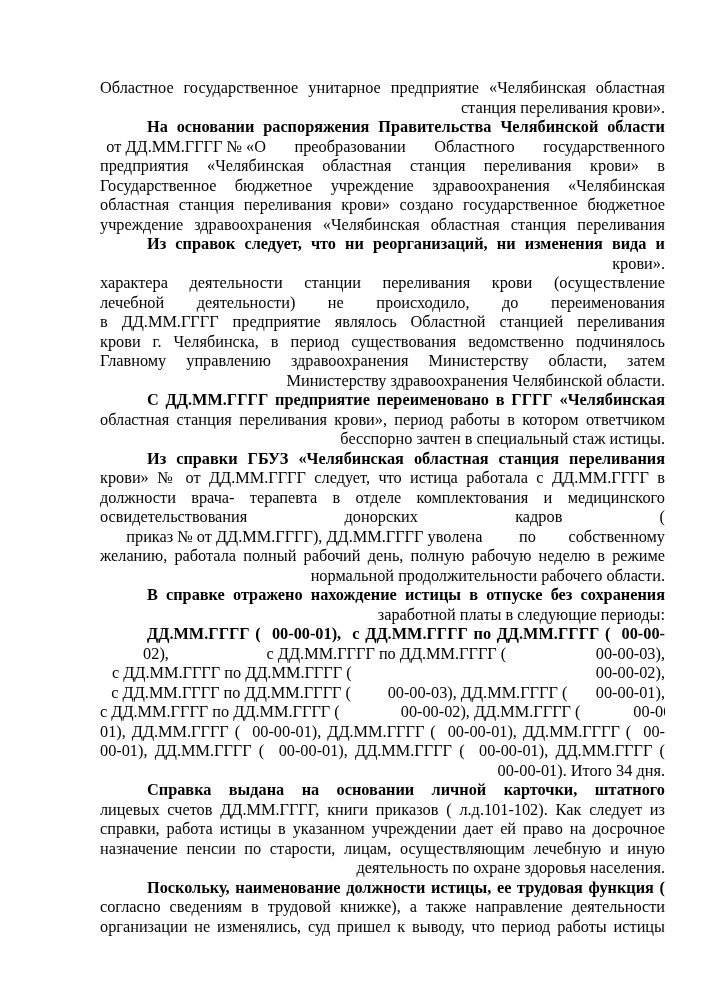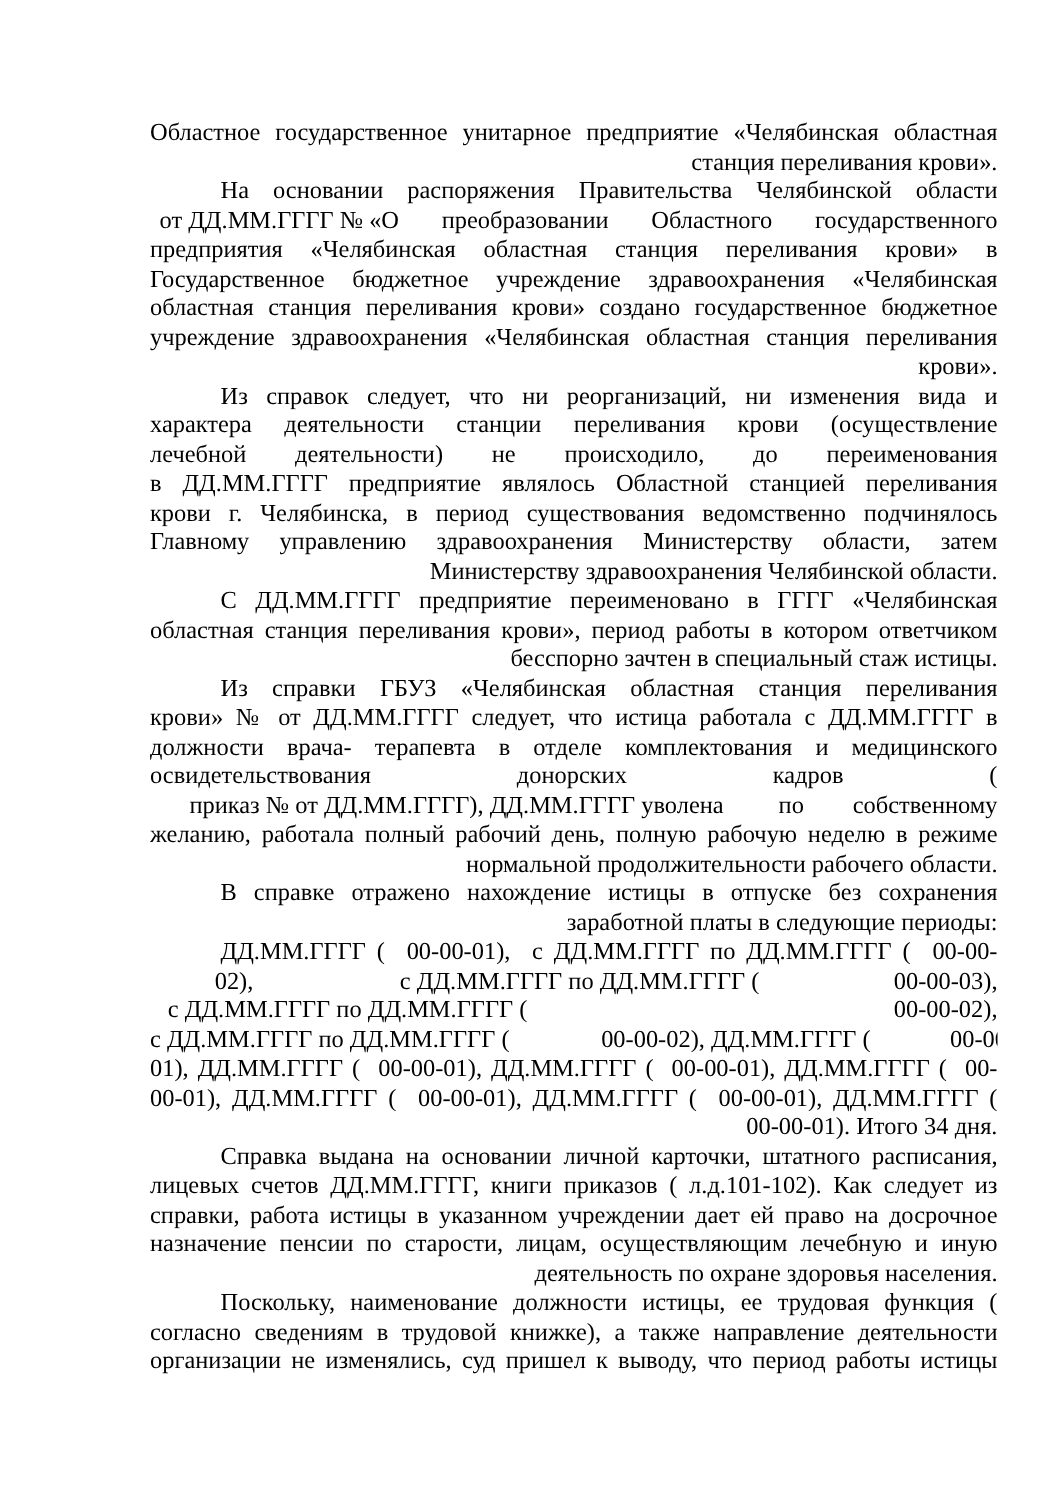--- a/index.html
+++ b/index.html
@@ -32,37 +32,38 @@
     white-space: pre;
     text-align: right;
   }
   .line.just {
     white-space: normal;
     text-align: justify;
     text-align-last: justify;
   }
   .line.ind {
     text-indent: 47px;
+    font-weight: bold;
   }
 </style>
 </head>
 <body>
 
 <div class="page">
   <div class="doc" id="doc">
       <div class="line just">Областное государственное унитарное предприятие «Челябинская областная</div>
       <div class="line left">станция переливания крови».</div>
       <div class="line just ind">На основании распоряжения Правительства Челябинской области</div>
       <div class="line left">от ДД.ММ.ГГГГ № «О       преобразовании       Областного       государственного</div>
       <div class="line just">предприятия «Челябинская областная станция переливания крови» в</div>
       <div class="line just">Государственное бюджетное учреждение здравоохранения «Челябинская</div>
       <div class="line just">областная станция переливания крови» создано государственное бюджетное</div>
       <div class="line just">учреждение здравоохранения «Челябинская областная станция переливания</div>
+      <div class="line just ind">Из справок следует, что ни реорганизаций, ни изменения вида и</div>
       <div class="line left">крови».</div>
-      <div class="line just ind">Из справок следует, что ни реорганизаций, ни изменения вида и</div>
       <div class="line just">характера деятельности станции переливания крови (осуществление</div>
       <div class="line just">лечебной деятельности) не происходило, до переименования</div>
       <div class="line just">в ДД.ММ.ГГГГ предприятие являлось Областной станцией переливания</div>
       <div class="line just">крови г. Челябинска, в период существования ведомственно подчинялось</div>
       <div class="line just">Главному управлению здравоохранения Министерству области, затем</div>
       <div class="line left">Министерству здравоохранения Челябинской области.</div>
       <div class="line just ind">С ДД.ММ.ГГГГ предприятие переименовано в ГГГГ «Челябинская</div>
       <div class="line just">областная станция переливания крови», период работы в котором ответчиком</div>
       <div class="line left">бесспорно зачтен в специальный стаж истицы.</div>
       <div class="line just ind">Из справки ГБУЗ «Челябинская областная станция переливания</div>
@@ -70,20 +71,21 @@
       <div class="line just">должности врача- терапевта в отделе комплектования и медицинского</div>
       <div class="line just">освидетельствования донорских кадров (</div>
       <div class="line left">приказ № от ДД.ММ.ГГГГ), ДД.ММ.ГГГГ уволена         по        собственному</div>
       <div class="line just">желанию, работала полный рабочий день, полную рабочую неделю в режиме</div>
       <div class="line left">нормальной продолжительности рабочего области.</div>
       <div class="line just ind">В справке отражено нахождение истицы в отпуске без сохранения</div>
       <div class="line left">заработной платы в следующие периоды:</div>
       <div class="line just ind">ДД.ММ.ГГГГ (&nbsp;&nbsp;00-00-01),&nbsp;&nbsp;с ДД.ММ.ГГГГ по ДД.ММ.ГГГГ (&nbsp;&nbsp;00-00-</div>
       <div class="line left">02),                        с ДД.ММ.ГГГГ по ДД.ММ.ГГГГ (                      00-00-03),</div>
       <div class="line left">с ДД.ММ.ГГГГ по ДД.ММ.ГГГГ (                                                            00-00-02),</div>
+      <div class="line left">с ДД.ММ.ГГГГ по ДД.ММ.ГГГГ (         00-00-03), ДД.ММ.ГГГГ (       00-00-01),</div>
       <div class="line left">с ДД.ММ.ГГГГ по ДД.ММ.ГГГГ (               00-00-02), ДД.ММ.ГГГГ (             00-00-</div>
       <div class="line just">01), ДД.ММ.ГГГГ (&nbsp;&nbsp;00-00-01), ДД.ММ.ГГГГ (&nbsp;&nbsp;00-00-01), ДД.ММ.ГГГГ (&nbsp;&nbsp;00-</div>
       <div class="line just">00-01), ДД.ММ.ГГГГ (&nbsp;&nbsp;00-00-01), ДД.ММ.ГГГГ (&nbsp;&nbsp;00-00-01), ДД.ММ.ГГГГ (</div>
       <div class="line left">00-00-01). Итого 34 дня.</div>
       <div class="line just ind">Справка выдана на основании личной карточки, штатного расписания,</div>
       <div class="line just">лицевых счетов ДД.ММ.ГГГГ, книги приказов ( л.д.101-102). Как следует из</div>
       <div class="line just">справки, работа истицы в указанном учреждении дает ей право на досрочное</div>
       <div class="line just">назначение пенсии по старости, лицам, осуществляющим лечебную и иную</div>
       <div class="line left">деятельность по охране здоровья населения.</div>
       <div class="line just ind">Поскольку, наименование должности истицы, ее трудовая функция (</div>

